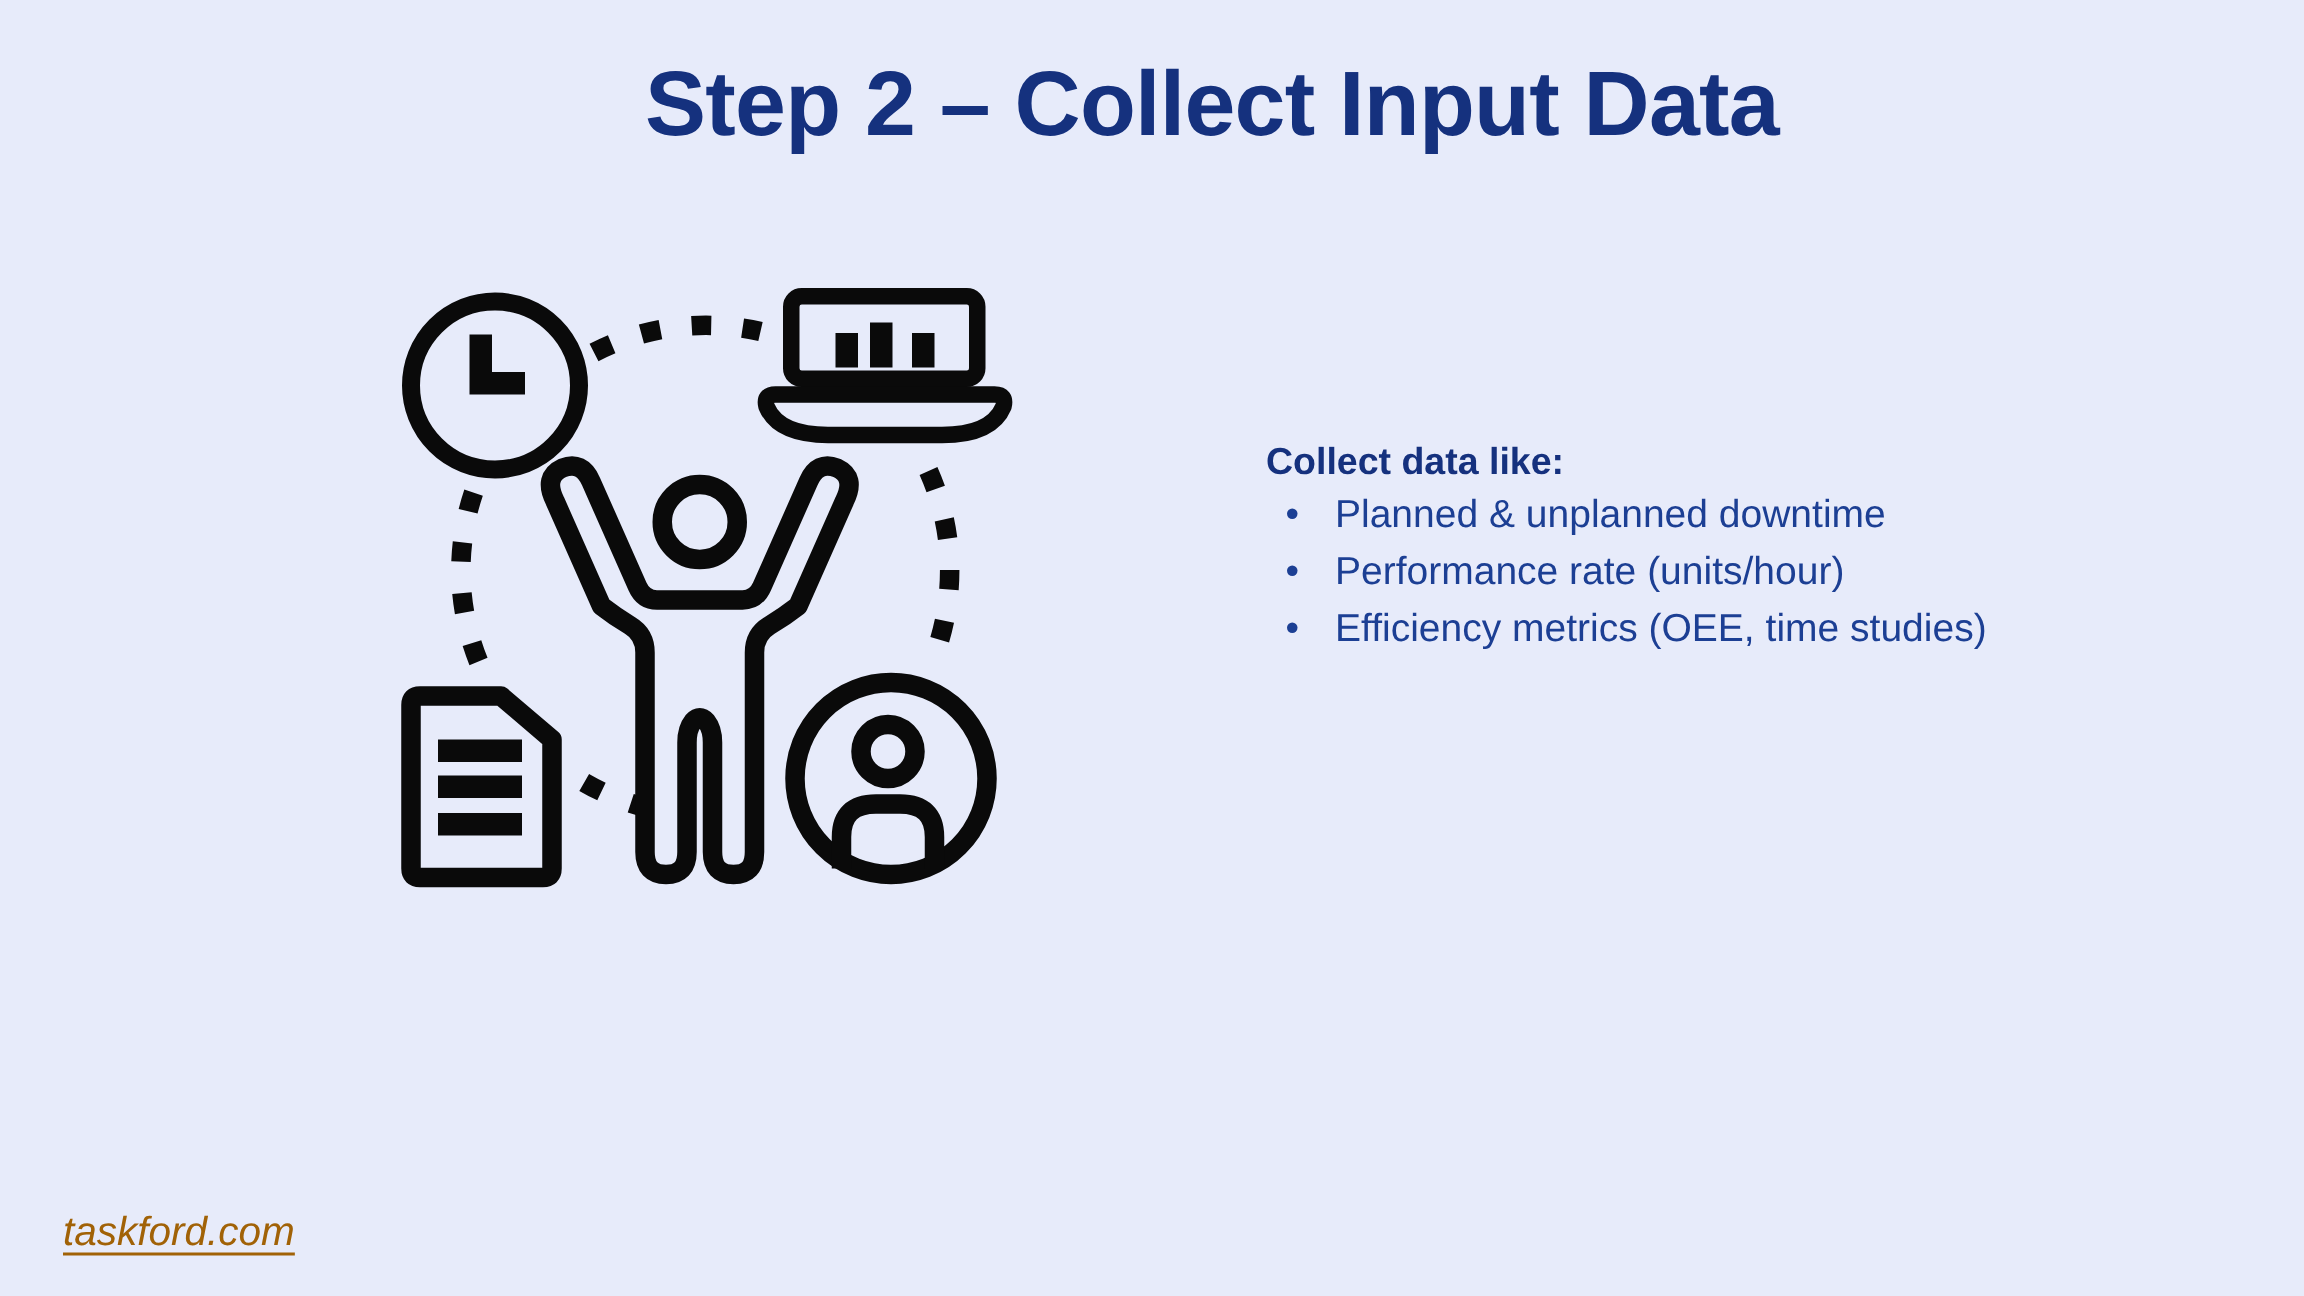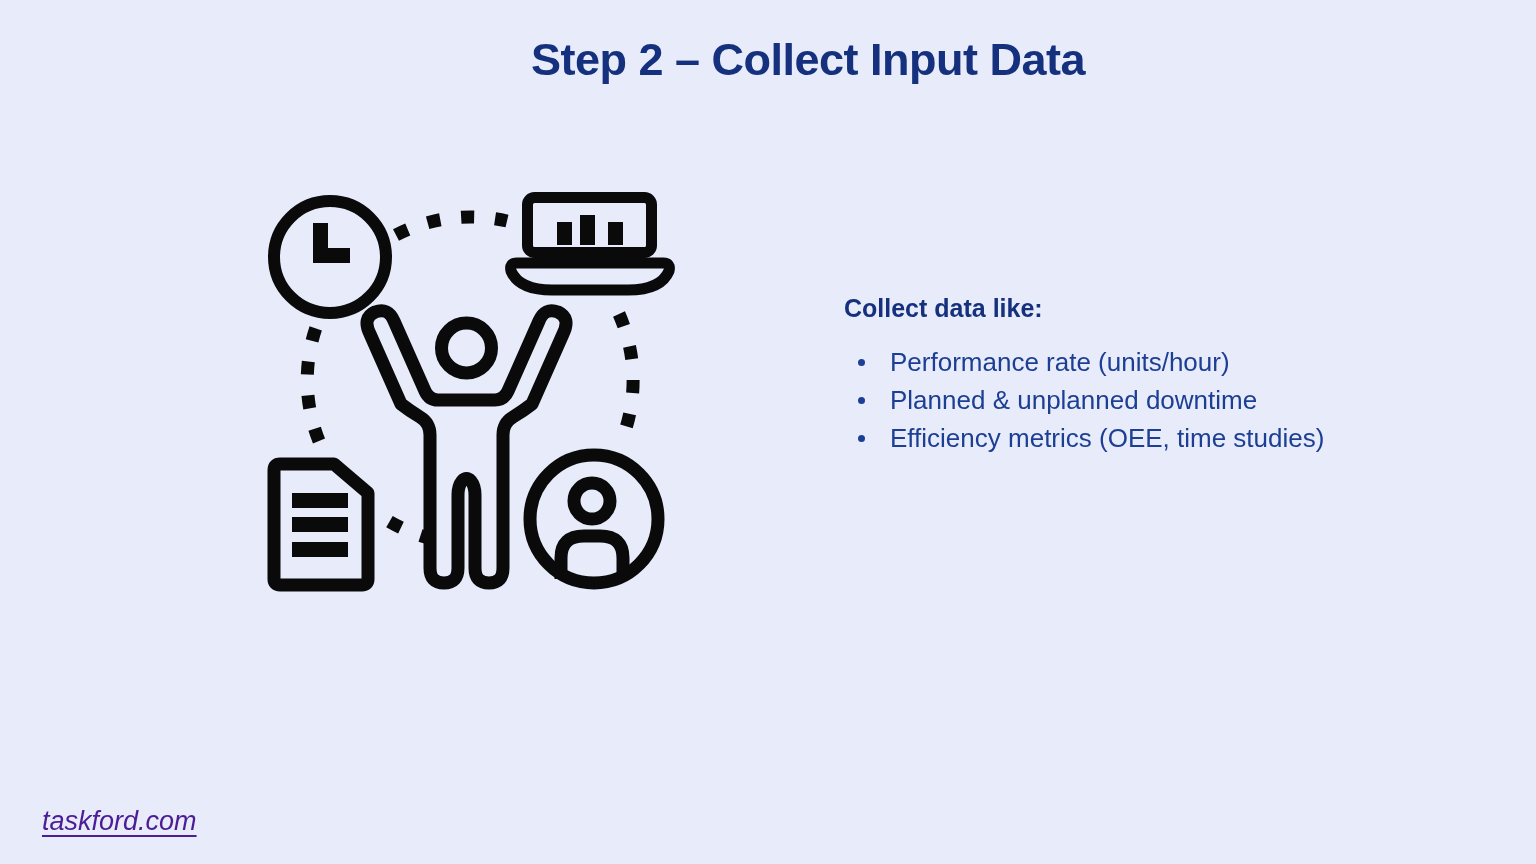--- a/index.html
+++ b/index.html
@@ -10,40 +10,40 @@
     background:#E7EBFA;
     font-family:"Liberation Sans", sans-serif;
     overflow:hidden;
   }
   .page-title {
     position:absolute;
     top:34px; left:0;
     width:100%;
     padding-left:80px;
     text-align:center;
-    font-size:45px;
+    font-size:61px;
     font-weight:800;
     letter-spacing:-0.5px;
     color:#15317E;
   }
   .illustration {
     position:absolute;
     left:250px; top:170px;
     width:440px; height:440px;
   }
   .text-block {
     position:absolute;
     left:844px; top:294px;
     width:620px;
   }
   .bullets-heading {
     font-size:25px;
     font-weight:700;
     color:#15317E;
-    margin-bottom:20px;
+    margin-bottom:0;
   }
   ul.bullet-list {
     list-style:none;
   }
   ul.bullet-list li {
     position:relative;
     padding-left:46px;
     font-size:26px;
     line-height:38px;
     color:#1C3F94;
@@ -56,21 +56,21 @@
     border-radius:50%;
     background:#1C3F94;
   }
   .footer {
     position:absolute;
     left:42px; top:806px;
   }
   .footer a {
     font-size:27px;
     font-style:italic;
-    color:#4c1d95;
+    color:#a16207;
     text-decoration:underline;
     text-decoration-thickness:2px;
     text-underline-offset:5px;
   }
 </style>
 </head>
 <body>
 
 <h1 class="page-title">Step 2 – Collect Input Data</h1>
 
@@ -123,21 +123,21 @@
       <circle cx="344" cy="349" r="64" fill="#E7EBFA" stroke="#0A0A0A" stroke-width="13"></circle>
       <circle cx="342" cy="331" r="18" fill="none" stroke="#0A0A0A" stroke-width="13"></circle>
       <path d="M 311,409 L 311,388 Q 311,366 334,366 L 350,366 Q 373,366 373,388 L 373,409" fill="none" stroke="#0A0A0A" stroke-width="13"></path>
     </g>
   </svg>
 </div>
 
 <div class="text-block">
   <div class="bullets-heading">Collect data like:</div>
   <ul class="bullet-list">
+    <li>Planned &amp; unplanned downtime</li>
     <li>Performance rate (units/hour)</li>
-    <li>Planned &amp; unplanned downtime</li>
     <li>Efficiency metrics (OEE, time studies)</li>
   </ul>
 </div>
 
 <div class="footer">
   <a href="#">taskford.com</a>
 </div>
 
 </body></html>

